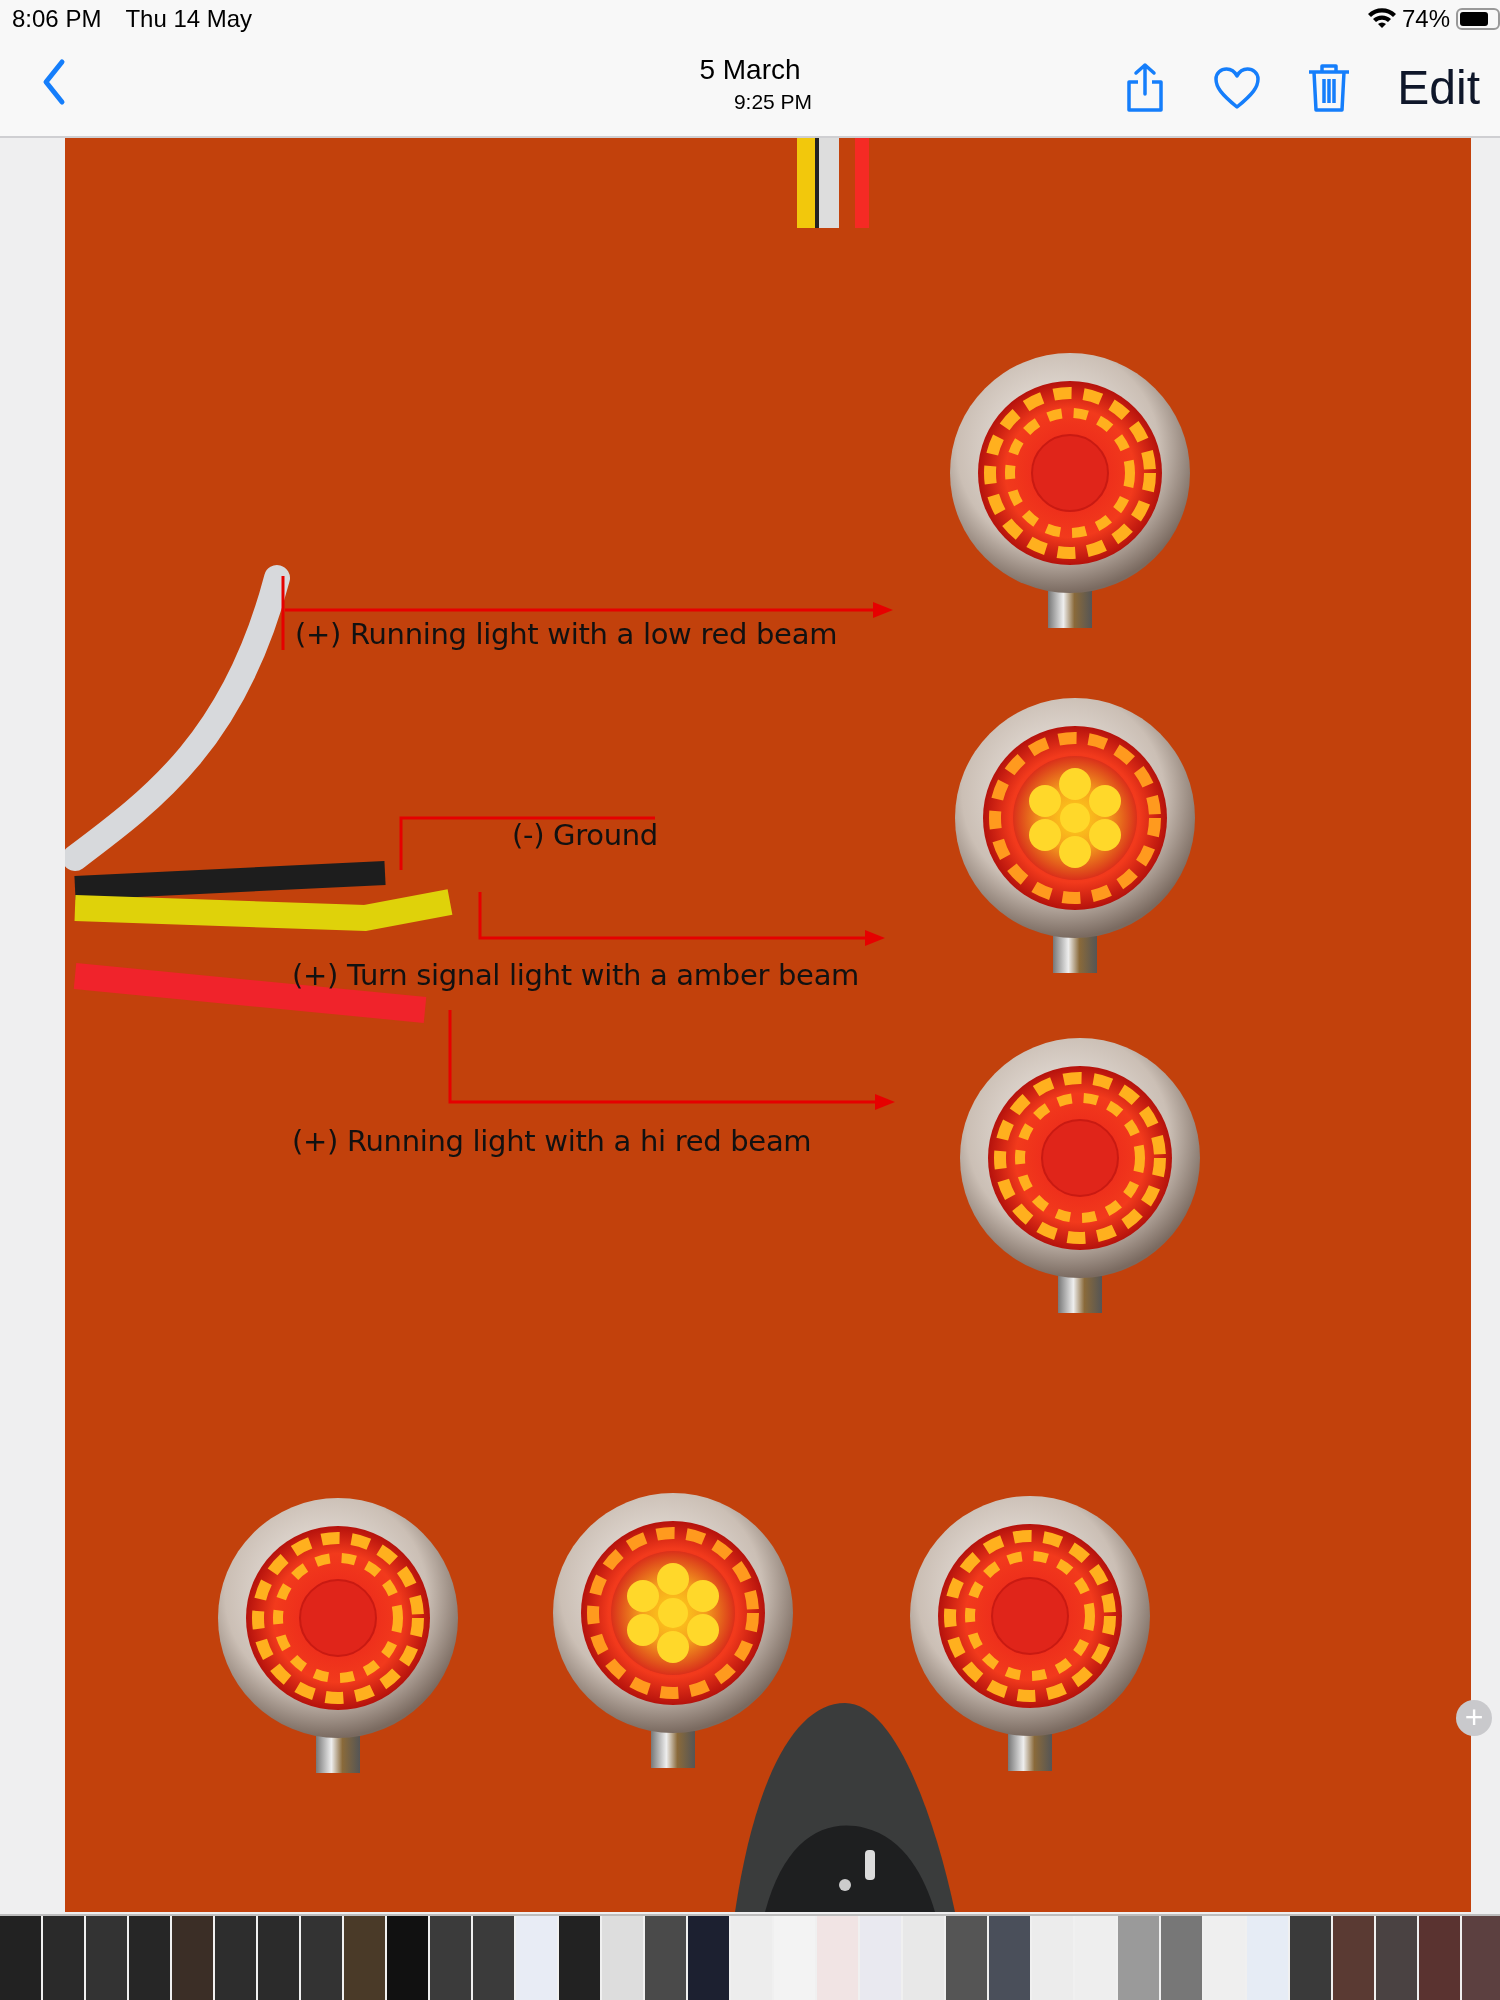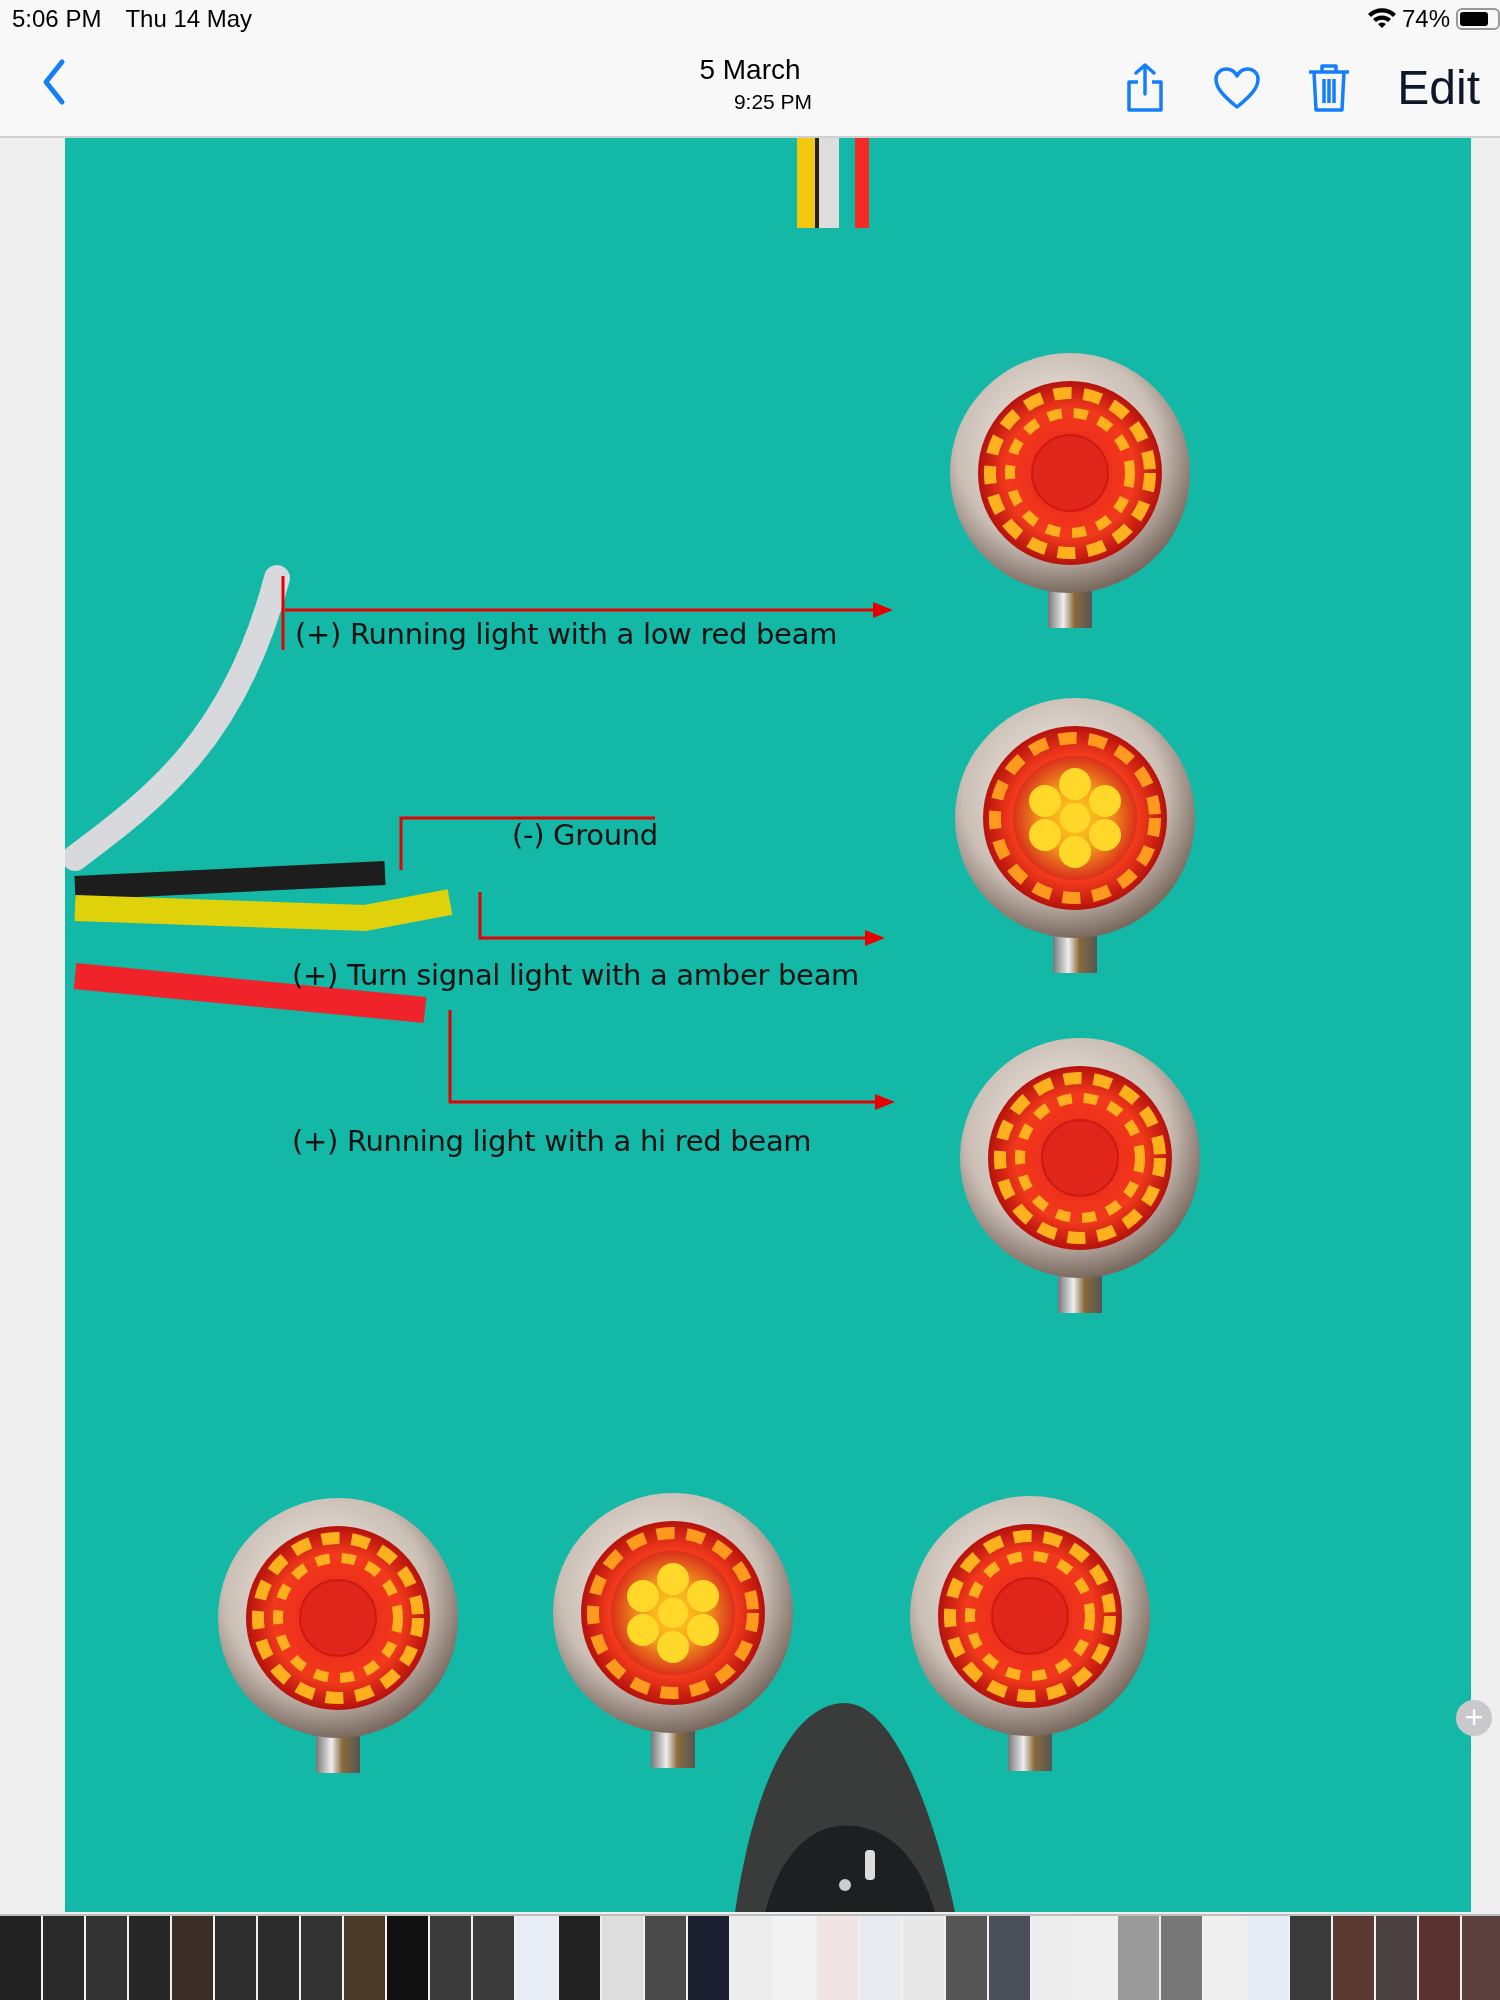--- a/index.html
+++ b/index.html
@@ -20,34 +20,34 @@
   .battery::after { content:""; position:absolute; right:-6px; top:6px; width:3px; height:7px; background:#999; border-radius:0 2px 2px 0; }
   .back-btn { position:absolute; left:40px; top:58px; width:40px; height:60px; cursor:pointer; }
   .nav-title { position:absolute; left:0; right:0; top:54px; text-align:center; }
   .nav-title .d { font-size:28px; }
   .nav-title .t { font-size:21px; margin-top:4px;padding-left:46px; }
   .nav-actions { position:absolute; right:20px; top:60px; display:flex; align-items:center; gap:46px; }
   .nav-actions svg { display:block; }
   .edit-btn { color:#0f172a; font-size:48px; cursor:pointer; }
   
   .page {
-    position:absolute; left:65px; top:138px; width:1406px; height:1774px; background:#14b8a6; overflow:hidden;
+    position:absolute; left:65px; top:138px; width:1406px; height:1774px; background:#c2410c; overflow:hidden;
   }
   .lbl { position:absolute; font-size:29px; color:#111; white-space:nowrap; font-family:"DejaVu Sans", sans-serif; letter-spacing:-0.3px; }
   .add-btn { position:absolute; right:8px; top:1700px; width:36px; height:36px; border-radius:50%; background:#c9c9cc; color:#fff; font-size:32px; line-height:34px; text-align:center; cursor:pointer; }
   
   .strip { position:absolute; left:0; top:1914px; width:1500px; height:86px; background:#f0f0f0; border-top:2px solid #bdbdbd; display:flex; gap:2px; overflow:hidden; }
   .thumb { flex:0 0 41px; height:84px; cursor:pointer; }
 </style>
 </head>
 <body>
 
 <div class="topbar">
   <div class="status-left">
-    <span>5:06 PM</span><span>Thu 14 May</span>
+    <span>8:06 PM</span><span>Thu 14 May</span>
   </div>
   <div class="status-right">
     <svg width="28" height="22" viewBox="0 0 28 22">
         <path d="M14 20 l4-4 a6 6 0 0 0-8 0z" fill="#000"></path>
         <path d="M5 11 a13 13 0 0 1 18 0 l-3 3 a9 9 0 0 0-12 0z" fill="#000"></path>
         <path d="M0 6 a20 20 0 0 1 28 0 l-3 3 a16 16 0 0 0-22 0z" fill="#000"></path>
       </svg>
     <span>74%</span>
     <div class="battery">
         <div class="fill"></div>

